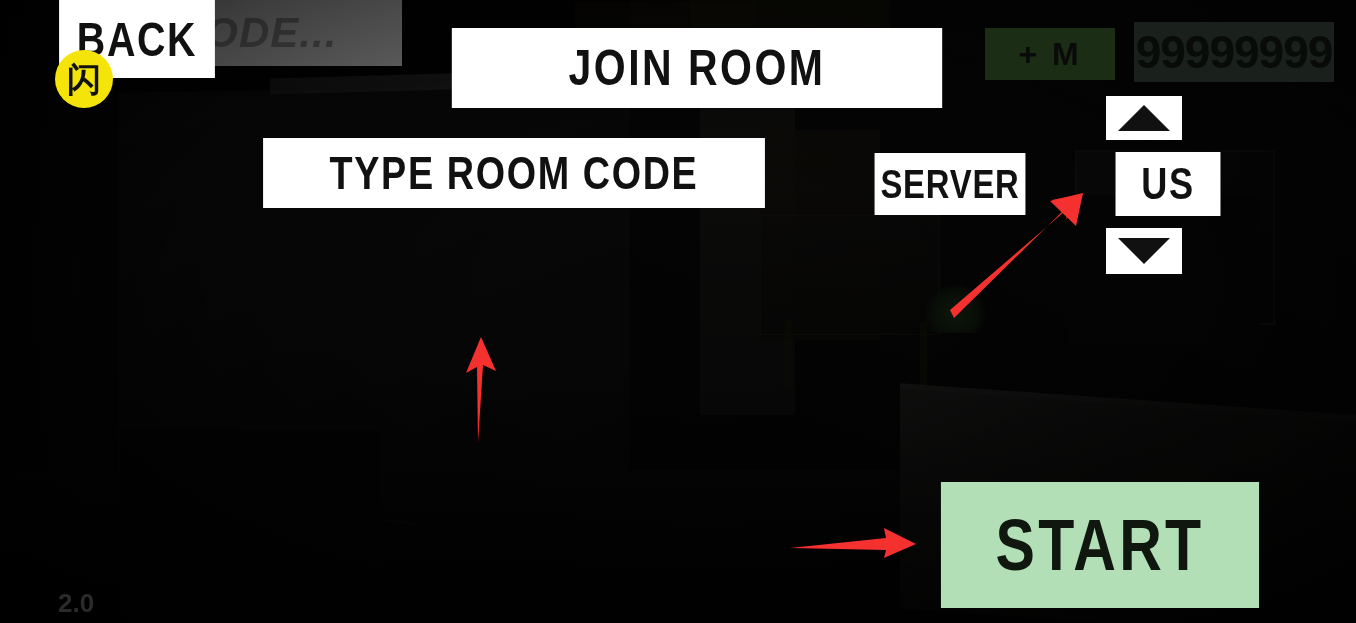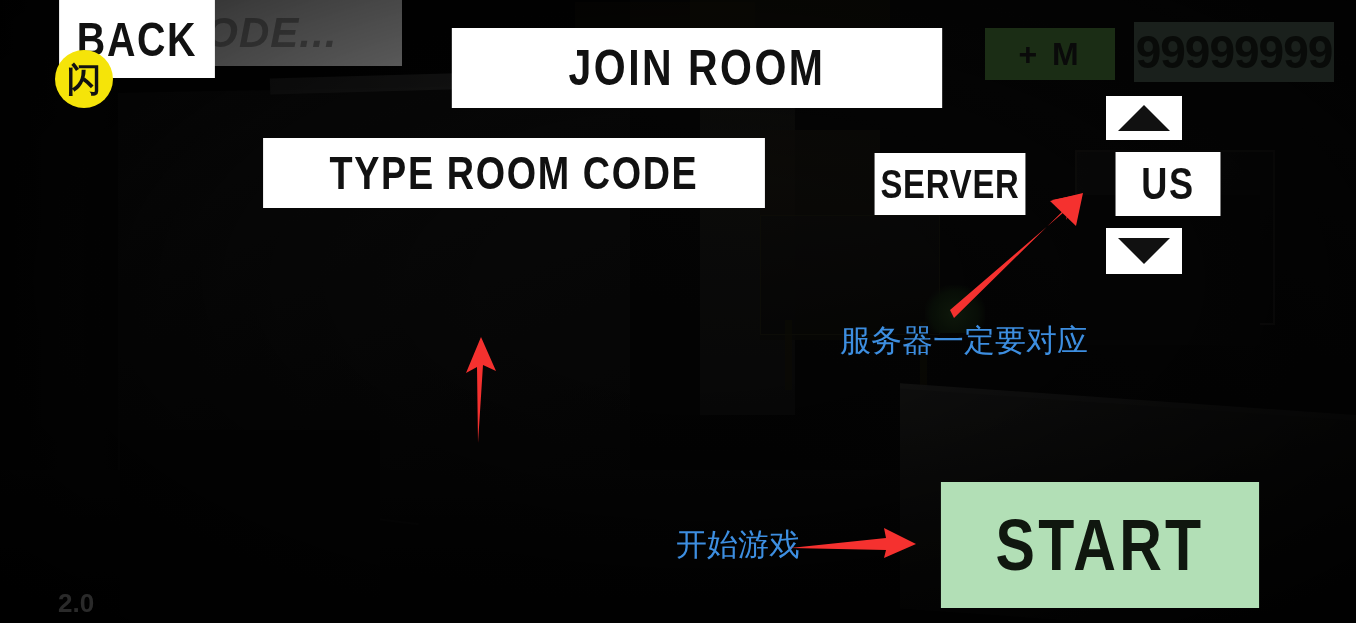--- a/index.html
+++ b/index.html
@@ -273,22 +273,20 @@
     <span class="chev chev-down"></span>
   </div>
 
   
   <div class="btn btn-condensed" id="start-btn">START</div>
 
   
   <div id="version-label">2.0</div>
 
   
-  <div class="anno" id="anno-server">服务器一定要对应</div>
-  <div class="anno" id="anno-start">开始游戏</div>
 
   <svg class="arrow-svg" id="arrow-server" width="150" height="140">
     <polygon points="4,128 120,14 116,30 132,4 102,10 114,22 0,120" fill="#f5312f"></polygon>
     <polygon points="133,3 100,11 126,36" fill="#f5312f"></polygon>
   </svg>
 
   <svg class="arrow-svg" id="arrow-input" width="60" height="110">
     <polygon points="26,108 31,30 44,36 29,2 14,38 25,32" fill="#f5312f"></polygon>
   </svg>
 

